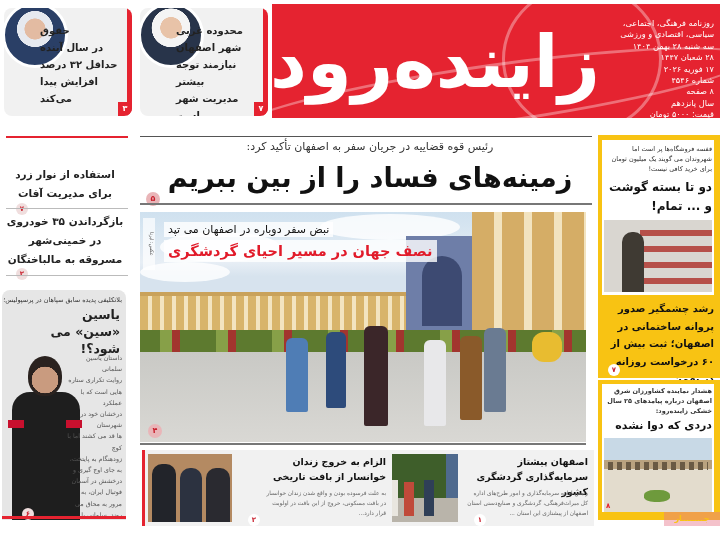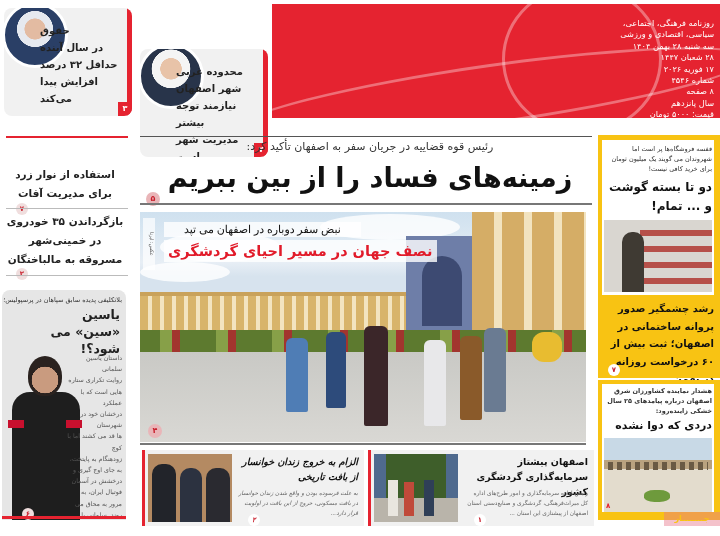--- a/index.html
+++ b/index.html
@@ -97,21 +97,21 @@
     position: absolute; left: 0; top: 118px; width: 446px; height: 30px;
     background: repeating-linear-gradient(90deg, #5d7a2f 0 20px, #87a048 20px 32px, #a2352e 32px 40px, #5d7a2f 40px 56px);
   }
   .main-photo .ground {
     position: absolute; left: 0; top: 140px; width: 446px; height: 90px;
     background: linear-gradient(180deg, #c9c9c5 0%, #d9d8d4 100%);
   }
   .main-photo .person { position: absolute; border-radius: 6px 6px 2px 2px; }
   .photo-kicker {
     position: absolute; left: 24px; top: 10px; background: rgba(255,255,255,0.8);
-    font-size: 11px; color: #111; padding: 0 20px; line-height: 15px; font-family: Liberation Serif, serif;
+    font-size: 11px; color: #111; padding: 0 4px; line-height: 15px;
   }
   .photo-title {
     position: absolute; left: 24px; top: 28px; background: rgba(255,255,255,0.8);
     font-size: 14.5px; font-weight: bold; color: #e11b2a; padding: 0 4px; line-height: 22px;
   }
   .photo-credit {
     position: absolute; left: 3px; top: 6px; width: 12px; height: 52px;
     background: rgba(255,255,255,0.7); font-size: 5px; color: #555;
     writing-mode: vertical-rl; text-align: center;
   }
@@ -219,34 +219,35 @@
     position: absolute; top: 38px; right: 6px; width: 122px; font-size: 5.8px; line-height: 10px; text-align: right; color: #666;
   }
   .mid-rule { position: absolute; left: 140px; top: 443px; width: 446px; height: 2px; background: #777; }
 </style>
 </head>
 <body>
 
 <div class="masthead">
   <div class="swoosh1"></div>
   <div class="swoosh2"></div>
+  <div class="logo-text">زاینده‌رود</div>
   <div class="paper-info">
     <div>روزنامه فرهنگی، اجتماعی،</div>
     <div>سیاسی، اقتصادی و ورزشی</div>
     <div>سه شنبه ۲۸ بهمن ۱۴۰۴</div>
     <div>۲۸ شعبان ۱۴۴۷</div>
     <div>۱۷ فوریه ۲۰۲۶</div>
     <div>شماره ۴۵۴۶</div>
     <div>۸ صفحه</div>
     <div>سال پانزدهم</div>
     <div>قیمت: ۵۰۰۰ تومان</div>
   </div>
 </div>
 
-<div class="teaser" style="left:140px;margin-top:41px;">
+<div class="teaser" style="left:140px;">
   <div class="photo"></div>
   <div class="redbar"></div>
   <div class="text">
     <div>محدوده غربی</div>
     <div>شهر اصفهان</div>
     <div>نیازمند توجه بیشتر</div>
     <div>مدیریت شهر است</div>
   </div>
   <div class="pgnum" style="right:0; bottom:0;">۷</div>
 </div>
@@ -372,21 +373,21 @@
     <div style="position:absolute; left:0; top:44px; width:84px; height:24px; background:#b9b4aa;"></div>
     <div style="position:absolute; left:14px; top:26px; width:10px; height:36px; background:#e9e6df;"></div>
     <div style="position:absolute; left:30px; top:28px; width:10px; height:34px; background:#c04a3a;"></div>
     <div style="position:absolute; left:50px; top:26px; width:10px; height:36px; background:#2f3f57;"></div>
   </div>
   <div class="bs-title">اصفهان پیشتاز سرمایه‌گذاری گردشگری کشور</div>
   <div class="bs-body">رئیس اداره سرمایه‌گذاری و امور طرح‌های اداره کل میراث‌فرهنگی، گردشگری و صنایع‌دستی استان اصفهان از پیشتازی این استان ...</div>
   <div class="small-circle" style="left:106px; top:64px; background:#fff;">۱</div>
 </div>
 
-<div class="bottom-story" style="left:142px; width:222px;font-style:italic;">
+<div class="bottom-story" style="left:142px; width:250px;">
   <div class="redbar"></div>
   <div class="bs-photo" style="background:#b48a62;">
     <div style="position:absolute; left:4px; top:10px; width:24px; height:58px; background:#22242a; border-radius:10px 10px 0 0;"></div>
     <div style="position:absolute; left:32px; top:14px; width:22px; height:54px; background:#2c3240; border-radius:10px 10px 0 0;"></div>
     <div style="position:absolute; left:58px; top:14px; width:24px; height:54px; background:#2a2a30; border-radius:10px 10px 0 0;"></div>
   </div>
   <div class="bs-title">الزام به خروج زندان خوانسار از بافت تاریخی</div>
   <div class="bs-body">به علت فرسوده بودن و واقع شدن زندان خوانسار در بافت مسکونی، خروج از این بافت در اولویت قرار دارد...</div>
   <div class="small-circle" style="left:106px; top:64px; background:#fff;">۲</div>
 </div>

